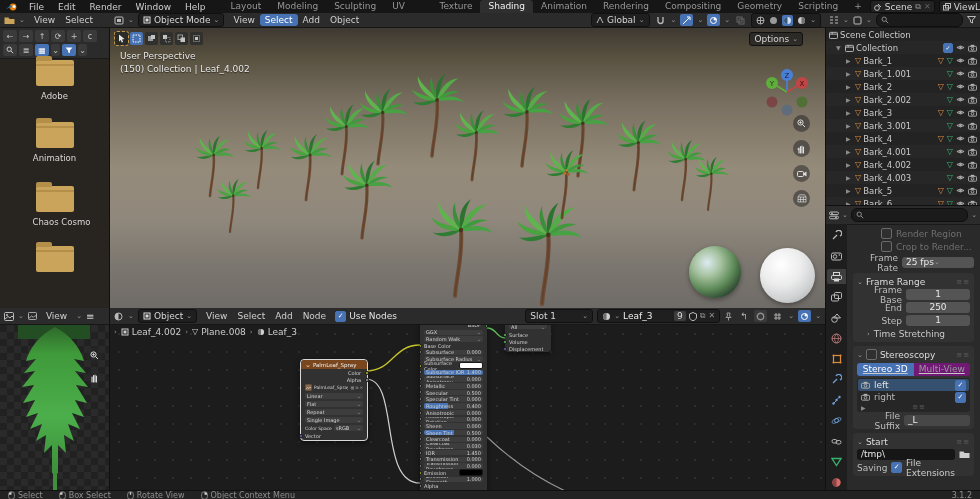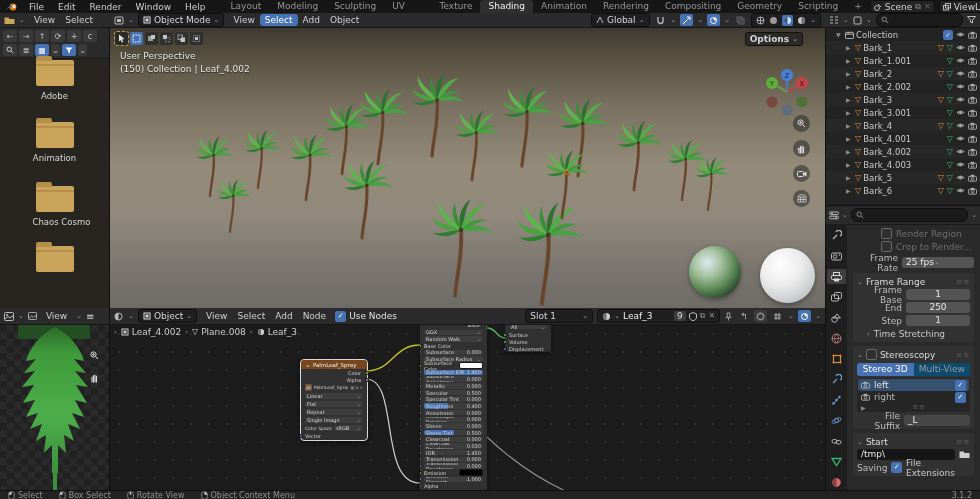--- a/index.html
+++ b/index.html
@@ -64,21 +64,21 @@
   #props-content{position:absolute;left:21px;top:18px;right:0;bottom:0;padding:3px 6px;box-sizing:border-box;}
   .prow{display:flex;align-items:center;height:13px;gap:4px;}
   .prow .plabel{flex:1;text-align:right;color:#bdbdbd;}
   .pfield{background:#545454;border-radius:3px;color:#e8e8e8;text-align:center;height:11px;line-height:11px;}
   .pcheck{width:9px;height:9px;border:1px solid #6b6b6b;border-radius:2px;background:#2f2f2f;}
   .pcheck.on{background:#4772b3;border-color:#4772b3;color:#fff;font-size:7px;line-height:9px;text-align:center;}
   .panelbox{background:#323232;border-radius:3px;margin:4px 0;padding:2px 4px;}
   .phead{display:flex;align-items:center;gap:3px;height:13px;color:#dedede;}
   .grip{margin-left:auto;color:#5f5f5f;font-size:7px;letter-spacing:1px;}
   .disabled{color:#6f6f6f;}
-  .ster-tabs{display:flex;background:#0c4a6e;border-radius:3px;overflow:hidden;height:13px;margin:2px 0;}
+  .ster-tabs{display:flex;background:#701a75;border-radius:3px;overflow:hidden;height:13px;margin:2px 0;text-decoration:underline;}
   .ster-tab{flex:1;text-align:center;line-height:13px;color:#9a9a9a;}
   .ster-tab.active{background:#4772b3;color:#fff;}
   .viewlist{background:#262626;border-radius:3px;margin:2px 0;padding:1px;}
   .vl-row{display:flex;align-items:center;height:12px;gap:4px;padding:0 3px;color:#b9b9b9;}
   .vl-row.sel{background:#36506f;border-radius:2px;color:#e2e2e2;}
   
   #imgeditor{left:0;top:308px;width:110px;height:182px;border-right:1px solid #101010;box-sizing:border-box;background:#201f1e;}
   #img-canvas{position:absolute;left:0;top:17px;right:0;bottom:0;
      background-image:linear-gradient(45deg,#2a2a2a 25%,transparent 25%,transparent 75%,#2a2a2a 75%),linear-gradient(45deg,#2a2a2a 25%,transparent 25%,transparent 75%,#2a2a2a 75%);
      background-position:0 0,7px 7px;background-size:14px 14px;background-color:#212121;overflow:hidden;}
@@ -624,21 +624,21 @@
             <rect x="3" y="3" width="3" height="3" fill="#c5c5c5"></rect>
           </svg>
         </span>
     </div>
 
     <div class="vp-overlay-text">
       <div>User Perspective</div>
       <div>(150) Collection | Leaf_4.002</div>
     </div>
 
-    <span id="vp-options" class="pill" style="background:rgba(30,30,30,.65);font-weight:bold;">
+    <span id="vp-options" class="pill" style="background:rgba(30,30,30,.65);">
       <span>Options</span>
         <span class="chev">⌄</span>
     </span>
 
     <svg id="nav-gizmo" viewBox="0 0 52 52">
       <line x1="26" y1="26" x2="26" y2="9" stroke="#4a7fd6" stroke-width="1.6"></line>
       <line x1="26" y1="26" x2="11" y2="17" stroke="#5fae3c" stroke-width="1.6"></line>
       <line x1="26" y1="26" x2="41" y2="17" stroke="#c24545" stroke-width="1.6"></line>
       <circle cx="26" cy="9" r="6" fill="#4a7fd6"></circle>
         <text x="26" y="11.5" font-size="7" fill="#10243f" text-anchor="middle" font-family="DejaVu Sans">Z</text>
@@ -675,20 +675,29 @@
         </svg>
       </span>
 
     <div class="sphere" style="left:579px;top:218px;width:52px;height:52px;
       background:radial-gradient(circle at 35% 32%,#dcebef 0%,#a6c2a0 28%,#5e8a58 55%,#2c4730 78%,#16241a 100%);box-shadow:0 2px 5px rgba(0,0,0,.35);"></div>
     <div class="sphere" style="left:650px;top:220px;width:55px;height:55px;
       background:radial-gradient(circle at 38% 30%,#ffffff 0%,#ececec 40%,#cfd1d2 68%,#9ca0a3 100%);box-shadow:0 2px 5px rgba(0,0,0,.35);"></div>
   </div>
 
   <div id="outliner" class="abs">
+      <div class="ol-row">
+  <span>
+          <svg width="9" height="8" viewBox="0 0 10 9">
+            <rect x="0.5" y="1.5" width="9" height="7" rx="1" fill="none" stroke="#c5c5c5"></rect>
+            <path d="M0.5,3.5 h9 M3.5,1.5 v2" stroke="#c5c5c5"></path>
+          </svg>
+        </span>
+  <span>Scene Collection</span>
+      </div>
 <div class="ol-row" style="padding-left:10px;">
   <span class="disc">▼</span>
   <span>
           <svg width="9" height="8" viewBox="0 0 10 9">
             <rect x="0.5" y="1.5" width="9" height="7" rx="1" fill="none" stroke="#c5c5c5"></rect>
             <path d="M0.5,3.5 h9 M3.5,1.5 v2" stroke="#c5c5c5"></path>
           </svg>
         </span>
   <span>Collection</span>
   <span class="ol-icons">

